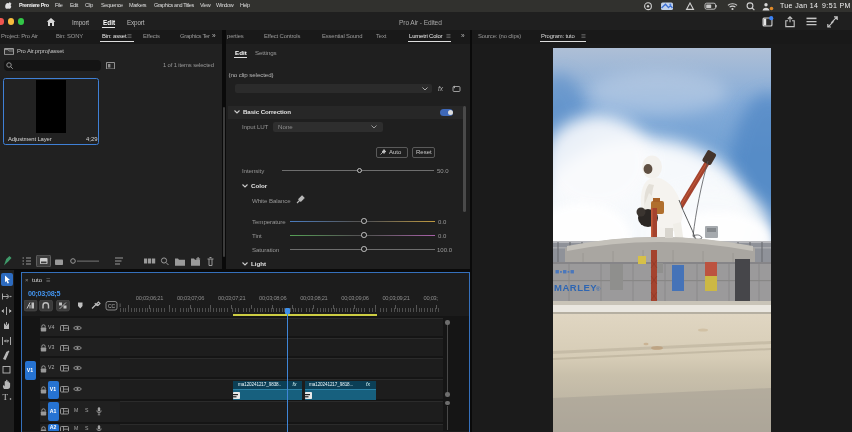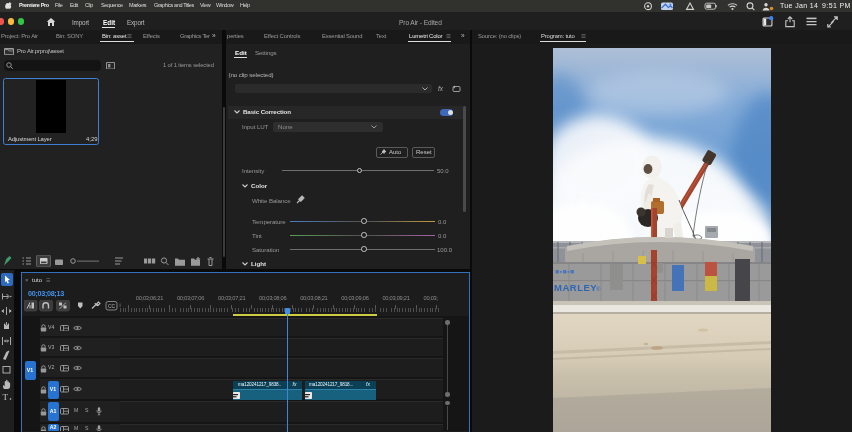--- a/index.html
+++ b/index.html
@@ -374,21 +374,21 @@
       <circle cx="9.5" cy="108" r="0.8" fill="#c8c8c8" stroke="none"></circle>
     </g>
 </svg>
 
 <div class="ab" id="timeline" style="left:21px;top:272px;width:449px;height:161px;background:#1c1c1c;border:1px solid #3570bb;border-bottom:none;box-sizing:border-box;"></div>
 
 <div class="t" style="left:25px;top:277px;font-size:6px;color:#8a8a8a;">×</div>
 <div class="t" style="left:32px;top:277px;font-size:6px;color:#d8d8d8;">tuto</div>
 <div class="t" style="left:46px;top:277.5px;font-size:5px;color:#7a7a7a;">☰</div>
 
-<div class="t" style="left:28px;top:289.8px;font-size:7.2px;font-weight:bold;letter-spacing:-0.3px;color:#4293ee;">00;03;08;13</div>
+<div class="t" style="left:28px;top:289.8px;font-size:7.2px;font-weight:bold;letter-spacing:-0.3px;color:#4293ee;">00;03;08;5</div>
 
 <div class="t" style="left:119.5px;top:303px;font-size:5px;color:#9a9a9a;">i</div>
 <svg class="ab" style="left:24px;top:299.5px;" width="96" height="12" viewBox="0 0 96 12">
  <rect x="0" y="0" width="13" height="11" rx="2" fill="#3a3a3a" stroke="#555" stroke-width="0.5"></rect>
  <path d="M3 8.5 L6 2.5 M6 8.5 L6 5" stroke="#c0c0c0" stroke-width="1" fill="none"></path>
     <rect x="7.5" y="2.5" width="2.5" height="6" fill="#c0c0c0"></rect>
  <rect x="15.5" y="0" width="13" height="11" rx="2" fill="#3a3a3a" stroke="#555" stroke-width="0.5"></rect>
  <path d="M19 8.5 V5.5 A2.7 2.7 0 0 1 24.5 5.5 V8.5" stroke="#c0c0c0" stroke-width="1.4" fill="none"></path>
  <rect x="32.5" y="0" width="13" height="11" rx="2" fill="#3a3a3a" stroke="#555" stroke-width="0.5"></rect>
  <path d="M35 2.5 h3 v3 h-3 Z M39.5 5.5 h3 v3 h-3 Z" fill="#c0c0c0"></path>

